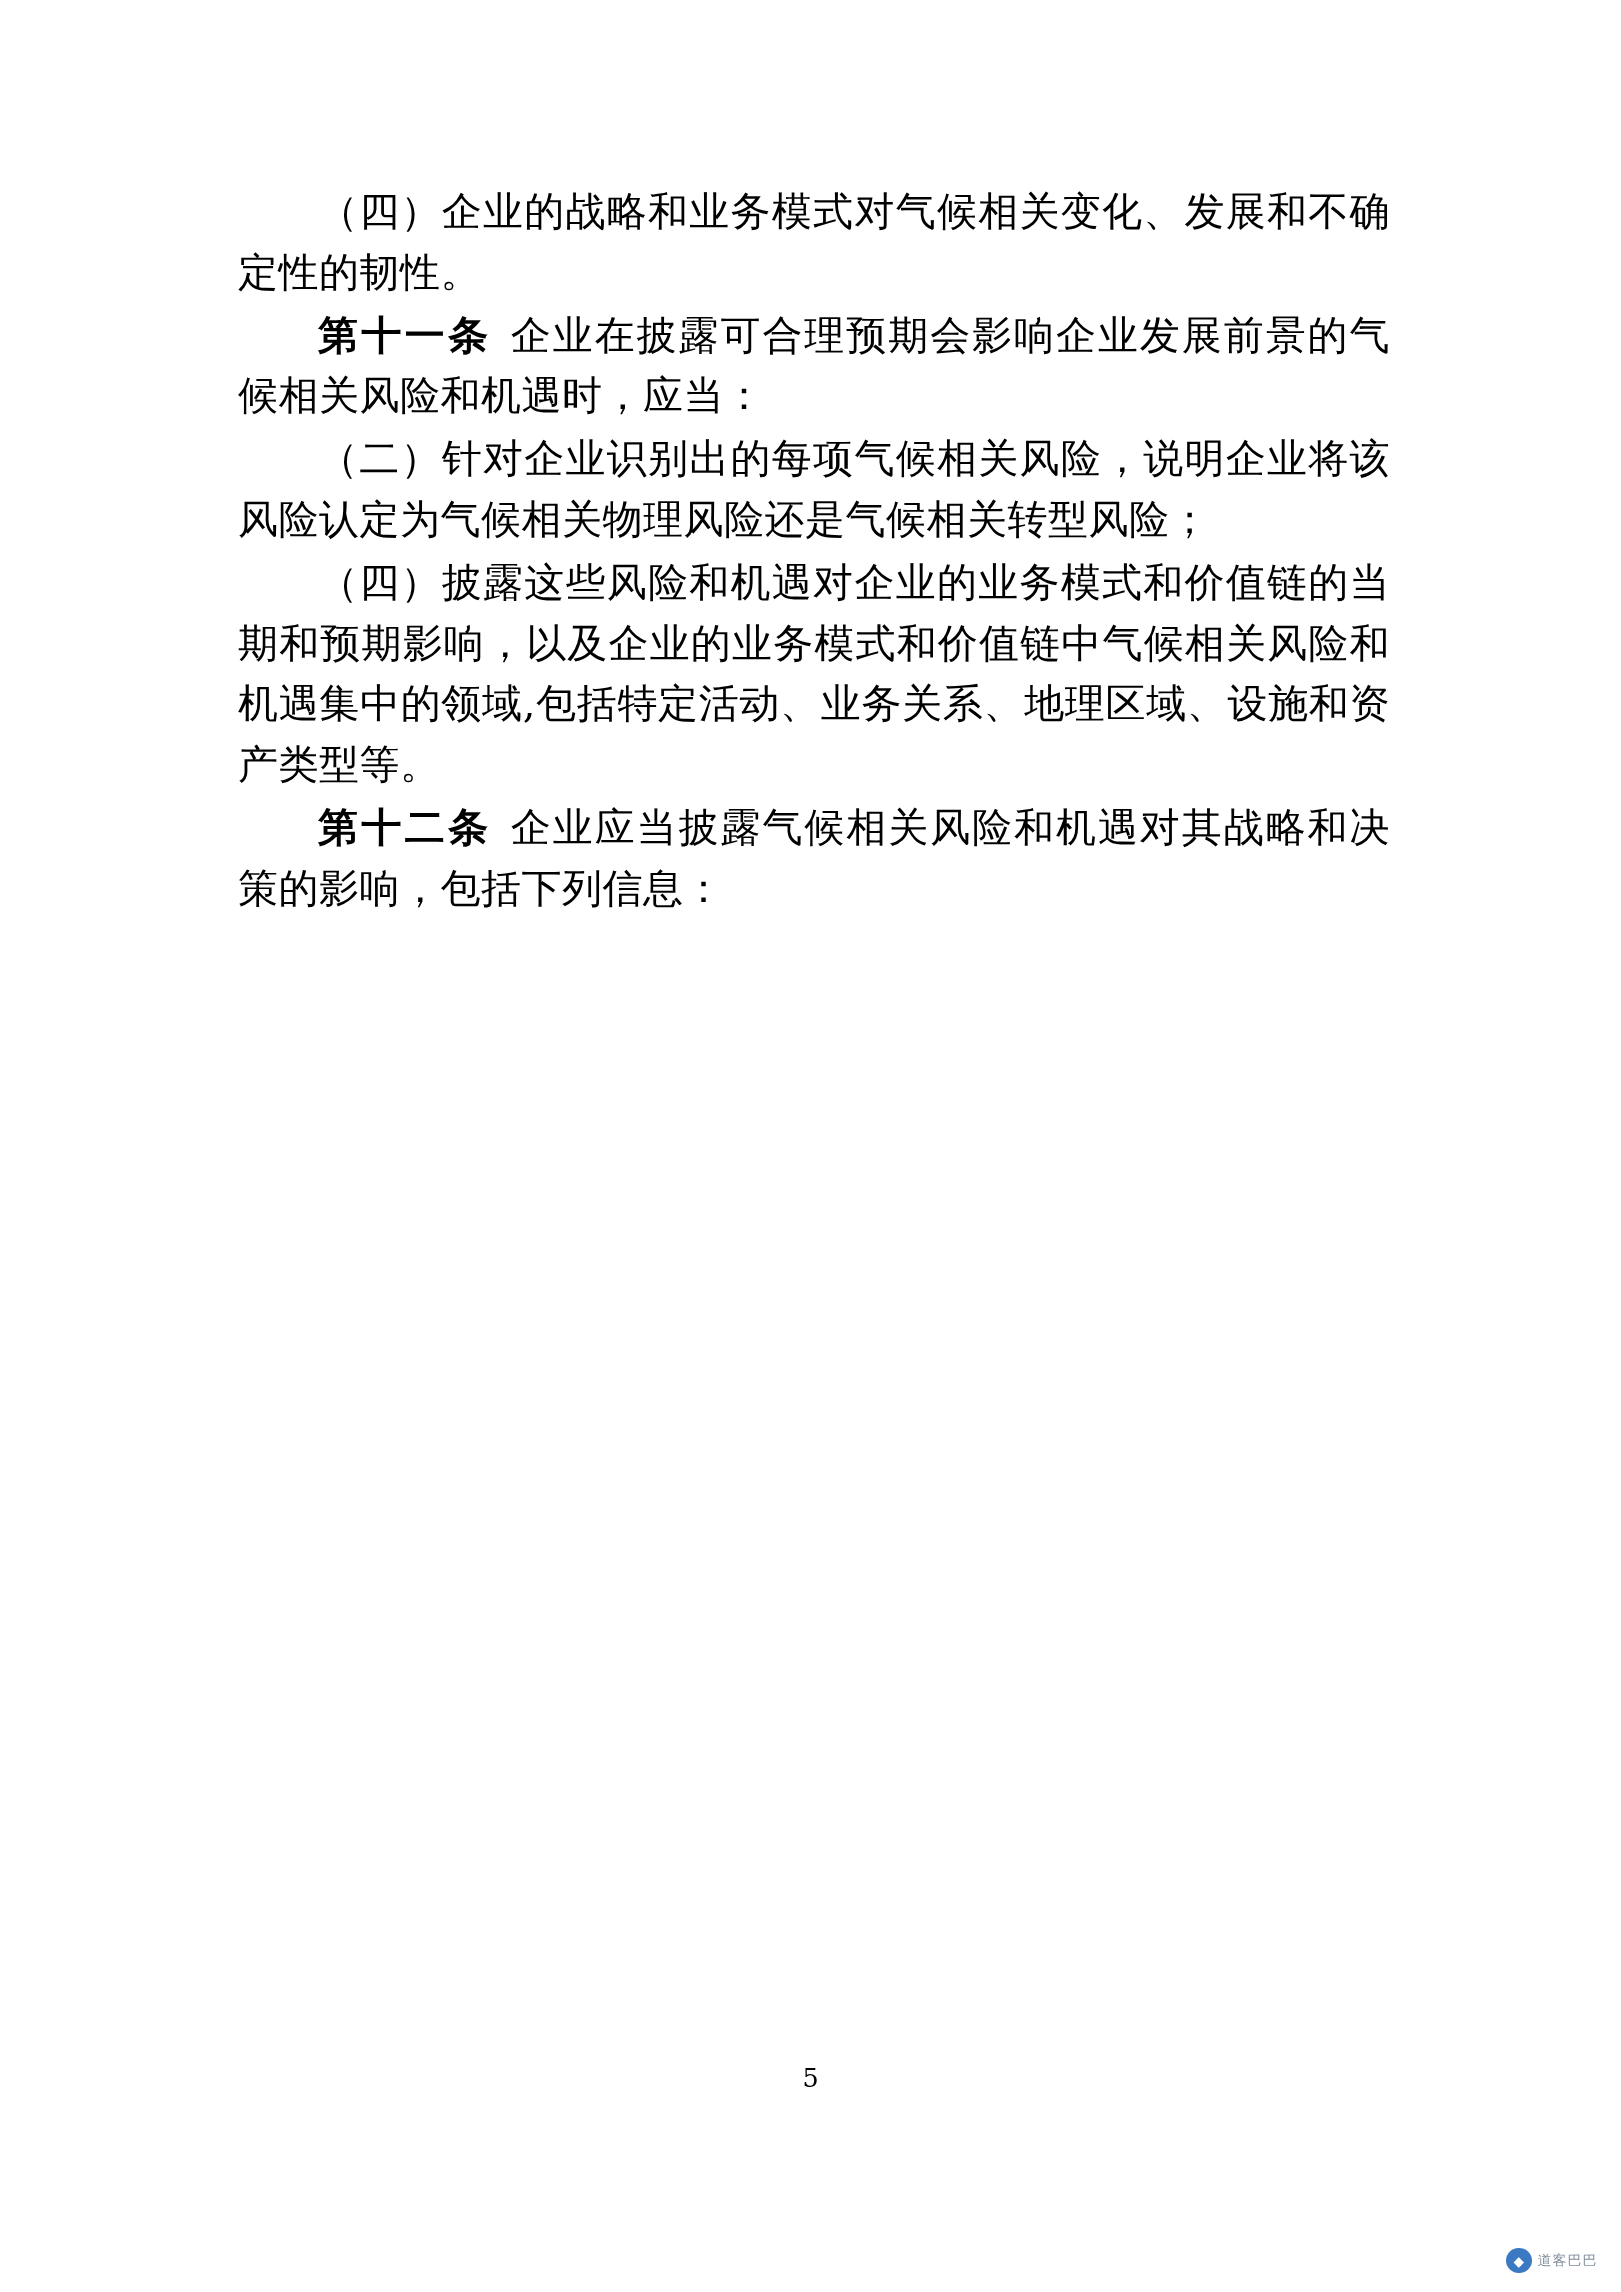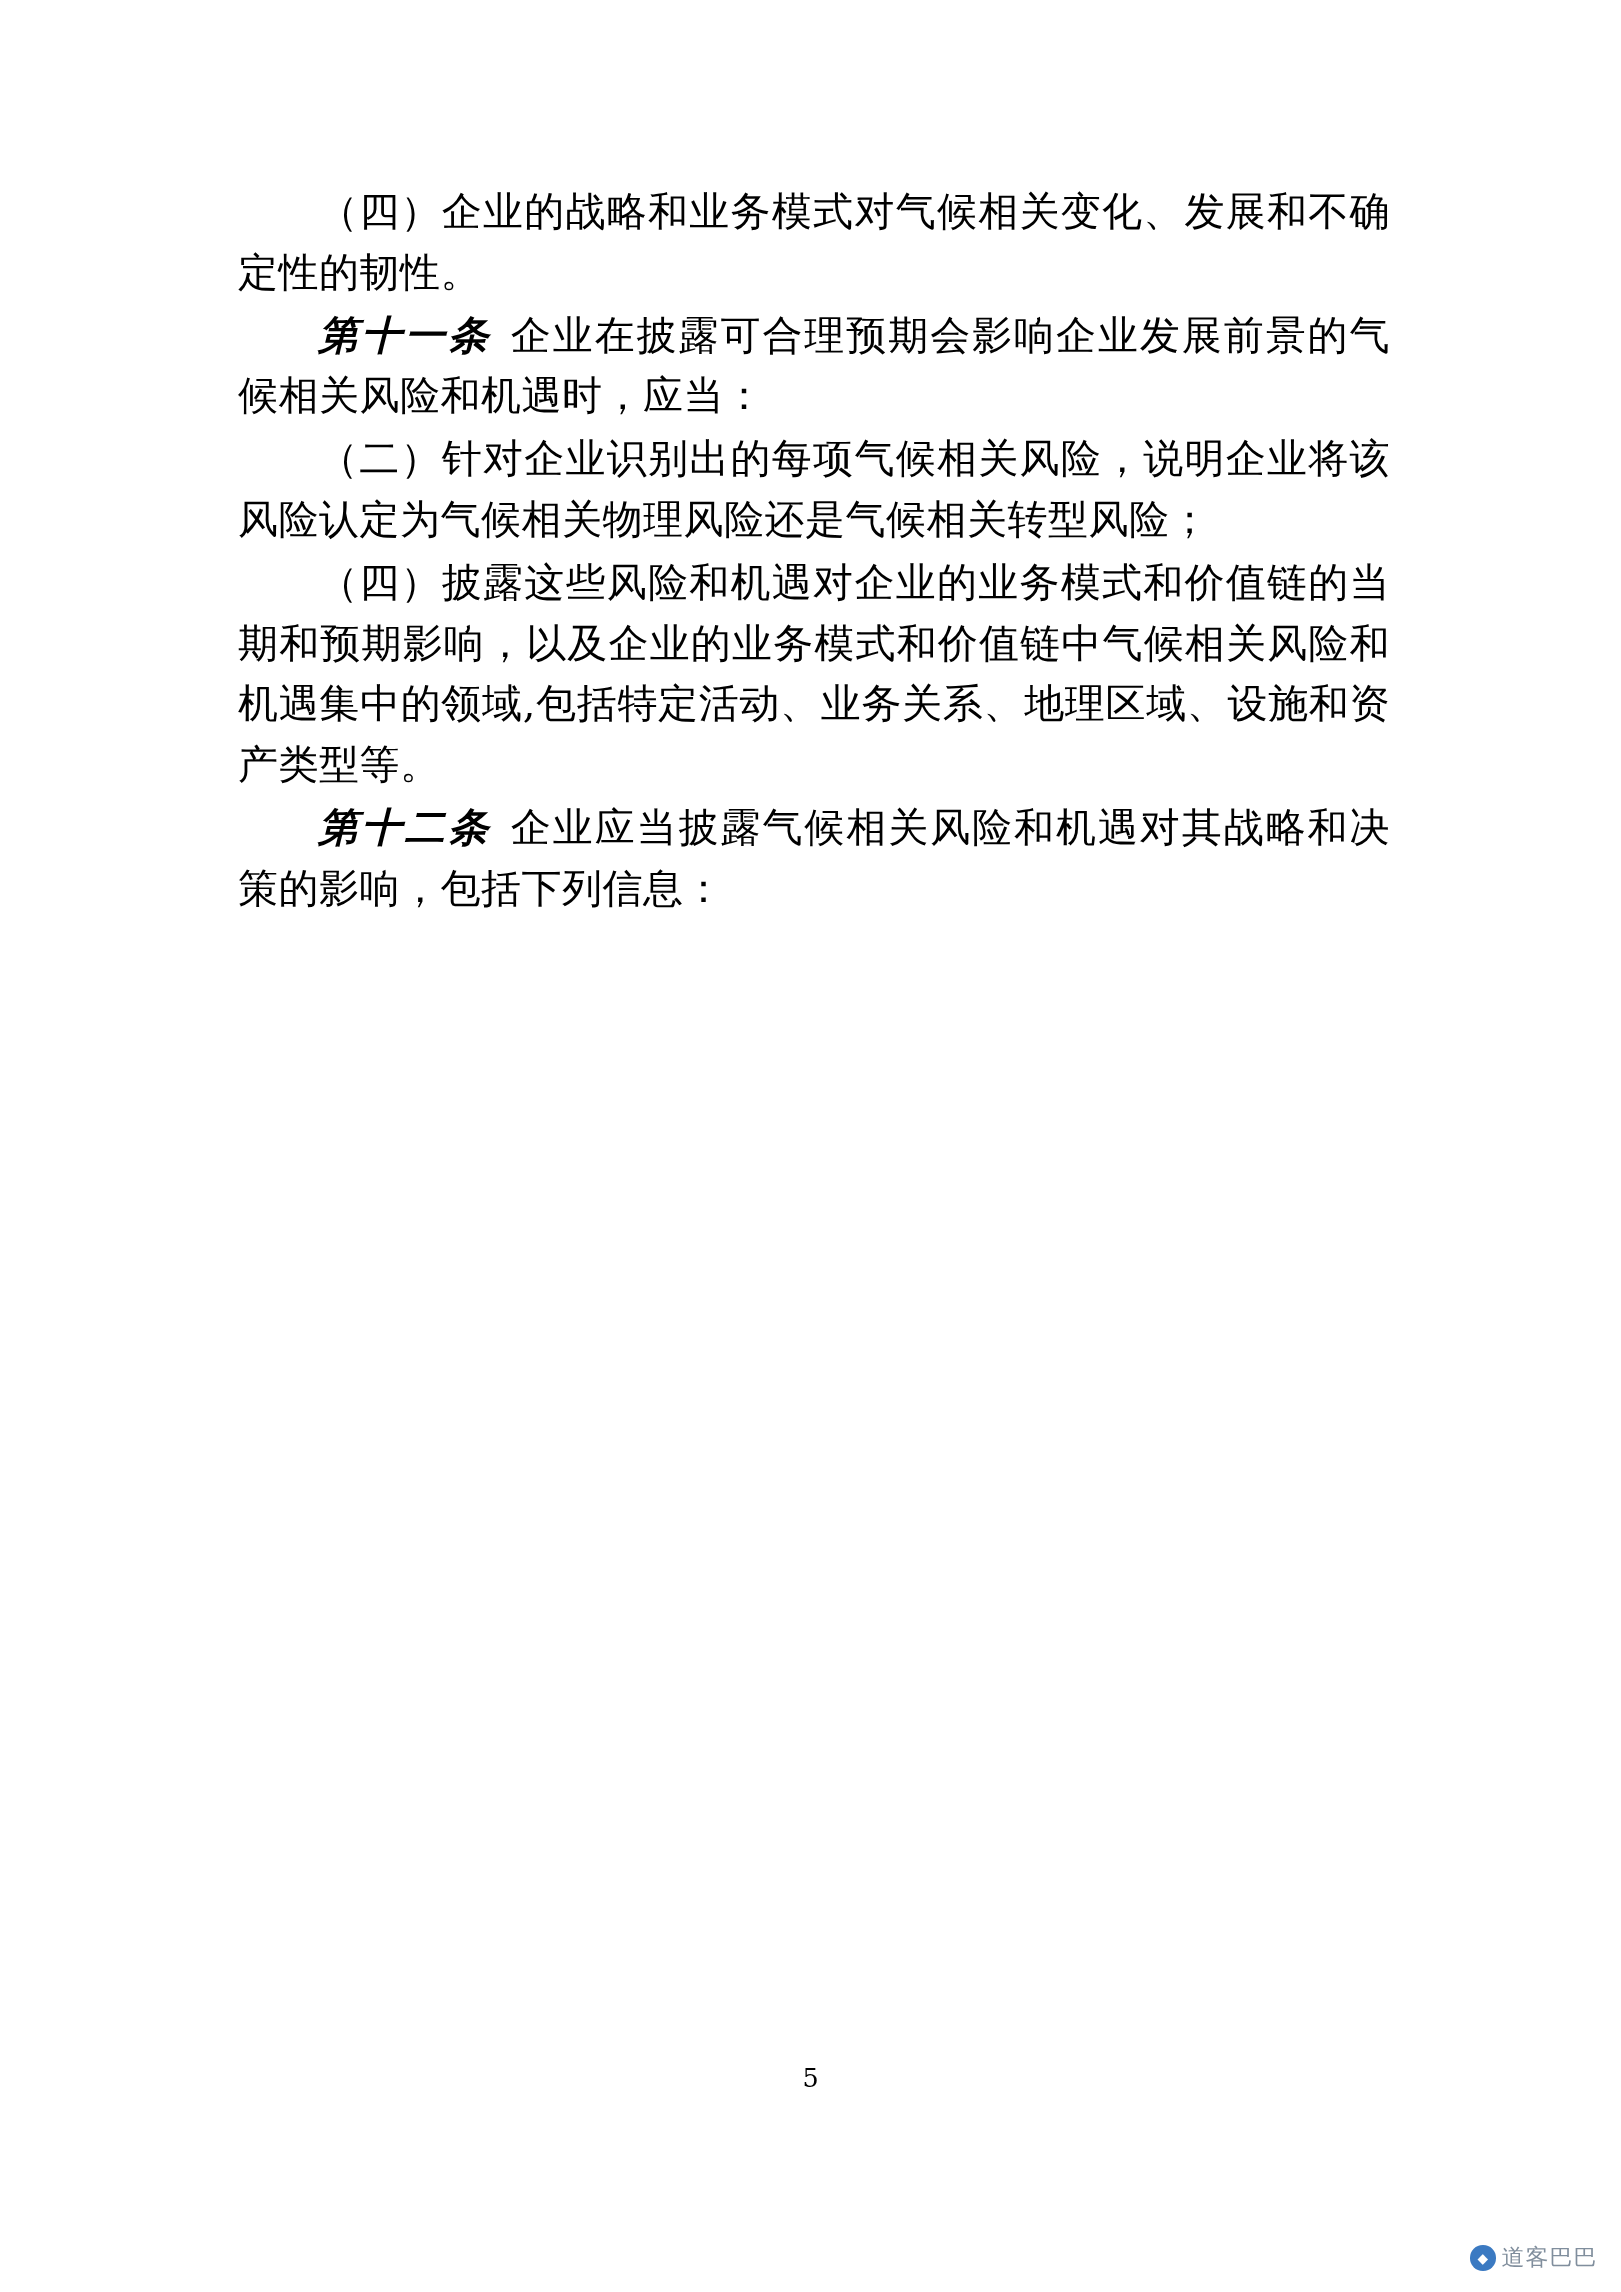--- a/index.html
+++ b/index.html
@@ -36,21 +36,20 @@
     text-justify: inter-ideograph;
     margin: 0 0 2px 0;
     letter-spacing: 0.5px;
   }
   .indent {
     text-indent: 80px;
   }
   .article-label {
     font-weight: bold;
     letter-spacing: 2px;
-    font-style: italic;
   }
   .gap {
     display: inline-block;
     width: 17.6px;
   }
   .page-number {
     position: absolute;
     left: 0;
     top: 2063px;
     width: 1621px;
@@ -74,21 +73,21 @@
     border-radius: 50%;
     background: #1a63b8;
     color: #ffffff;
     font-size: 13.7px;
     display: flex;
     align-items: center;
     justify-content: center;
     font-family: "Liberation Sans", sans-serif;
   }
   .watermark-text {
-    font-size: 23px;
+    font-size: 14px;
     color: #6b7b8c;
     font-family: "Liberation Sans", sans-serif;
     letter-spacing: 1px;
   }
 </style>
 </head>
 <body>
 
 <div class="page">
   <div class="content">

